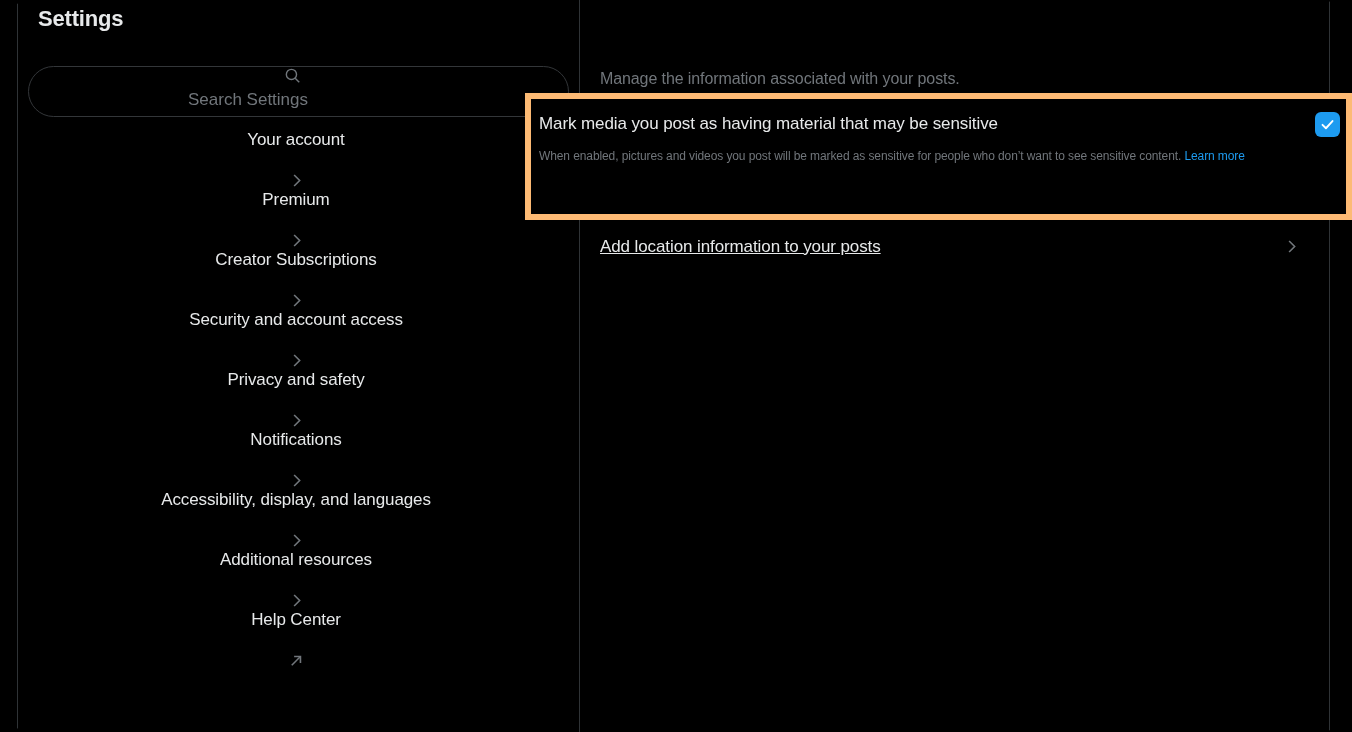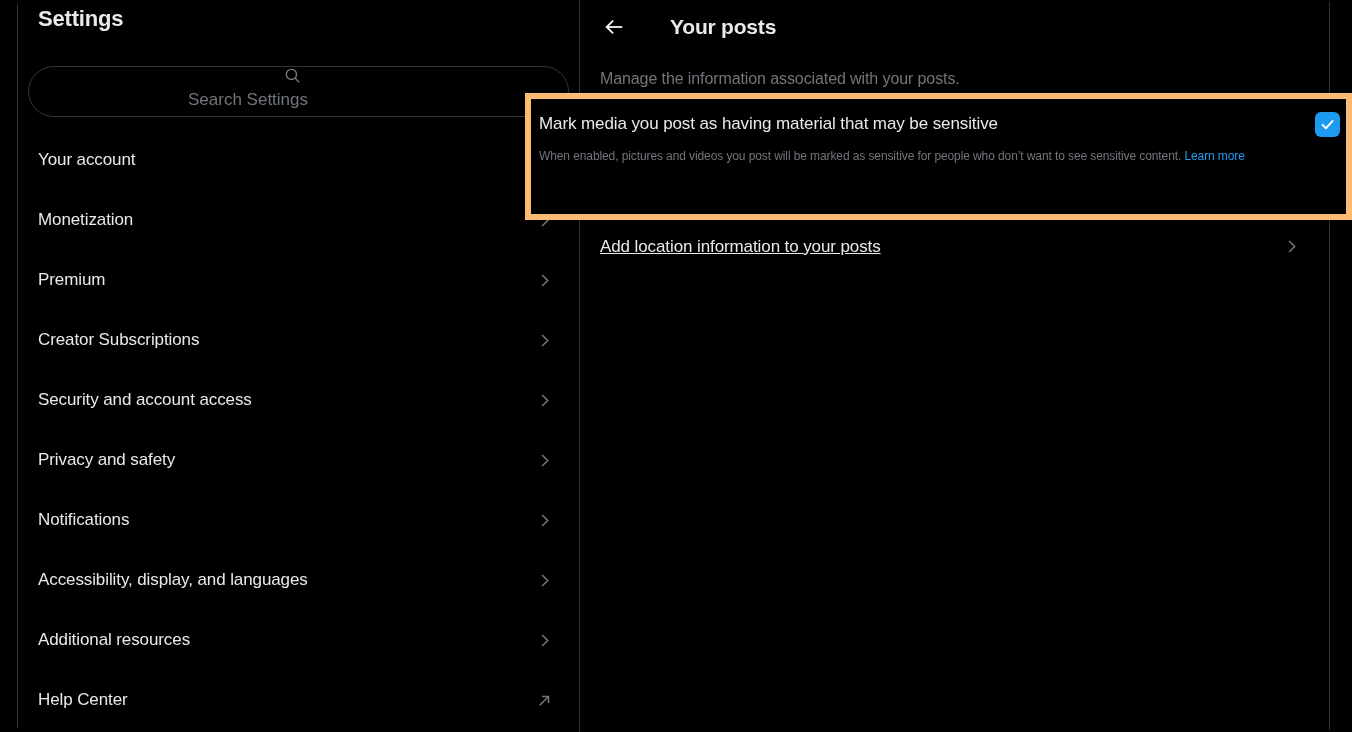--- a/index.html
+++ b/index.html
@@ -14,21 +14,21 @@
 
   
   #sidebar{position:absolute;left:18px;top:0;width:561px;height:732px;z-index:2;}
   #sidebar-title{position:absolute;left:20px;top:6px;font-size:22px;font-weight:700;letter-spacing:-0.2px;color:#e7e9ea;}
   #search-box{position:absolute;left:10px;top:66px;width:541px;height:51px;border:1px solid #333639;border-radius:26px;display:flex;align-items:center;padding:0 16px;background:#000;flex-direction:column;}
   #search-box .sicon{flex:0 0 auto;margin-right:12px;display:flex;align-items:center;}
   #search-input{flex:1;background:transparent;border:none;outline:none;color:#e7e9ea;font-size:17px;font-family:inherit;padding:0;}
   #search-input::placeholder{color:#71767b;opacity:1;}
 
   #nav{position:absolute;left:0;top:130px;width:561px;}
-  .nav-row{height:60px;display:flex;align-items:center;justify-content:space-between;padding:0 25px 0 20px;cursor:pointer;}
+  .nav-row{height:60px;display:flex;align-items:center;justify-content:space-between;padding:0 25px 0 20px;cursor:pointer;flex-direction:column;}
   .nav-row .nav-label{font-size:17px;color:#e7e9ea;letter-spacing:-0.1px;}
   .chev{display:flex;align-items:center;flex:0 0 auto;}
 
   
   #main{position:absolute;left:580px;top:0;width:749px;height:732px;z-index:2;}
   #main-header{position:absolute;left:0;top:0;width:100%;height:53px;display:flex;align-items:center;}
   #back-button{width:36px;height:36px;margin-left:16px;border:none;background:transparent;border-radius:50%;display:flex;align-items:center;justify-content:center;cursor:pointer;padding:0;}
   #main-title{font-size:21px;font-weight:700;letter-spacing:-0.2px;color:#e7e9ea;margin-left:38px;}
   #main-subtitle{position:absolute;left:20px;top:70px;font-size:16px;color:#71767b;letter-spacing:-0.1px;}
   #row-location{position:absolute;left:0;top:220px;width:100%;height:53px;display:flex;align-items:center;justify-content:space-between;padding:0 28px 0 20px;cursor:pointer;text-decoration:underline;}
@@ -59,28 +59,20 @@
             <circle cx="10.5" cy="10.5" r="7.2"></circle>
             <line x1="15.8" y1="15.8" x2="21.5" y2="21.5"></line>
           </svg>
       </span>
       <input id="search-input" type="text" placeholder="Search Settings" style="">
     </div>
 
     <div id="nav">
       <div class="nav-row">
         <span class="nav-label">Your account</span>
-        <span class="chev">
-            <svg width="19" height="19" viewBox="0 0 24 24" fill="none" stroke="#71767b" stroke-width="2">
-              <polyline points="9,5 16,12 9,19"></polyline>
-            </svg>
-          </span>
-      </div>
-      <div class="nav-row">
-        <span class="nav-label">Monetization</span>
         <span class="chev">
             <svg width="19" height="19" viewBox="0 0 24 24" fill="none" stroke="#71767b" stroke-width="2">
               <polyline points="9,5 16,12 9,19"></polyline>
             </svg>
           </span>
       </div>
       <div class="nav-row">
         <span class="nav-label">Premium</span>
         <span class="chev">
             <svg width="19" height="19" viewBox="0 0 24 24" fill="none" stroke="#71767b" stroke-width="2">
@@ -142,31 +134,20 @@
             <svg width="19" height="19" viewBox="0 0 24 24" fill="none" stroke="#71767b" stroke-width="2">
               <line x1="6" y1="18" x2="17" y2="7"></line>
               <polyline points="9,7 17,7 17,15"></polyline>
             </svg>
           </span>
       </div>
     </div>
   </div>
 
   <div id="main">
-    <div id="main-header">
-      <button id="back-button">
-        <span style="display:flex;">
-          <svg width="22" height="22" viewBox="0 0 24 24" fill="none" stroke="#eff3f4" stroke-width="2">
-              <line x1="21" y1="12" x2="4" y2="12"></line>
-              <polyline points="11,5 4,12 11,19"></polyline>
-            </svg>
-        </span>
-      </button>
-      <div id="main-title">Your posts</div>
-    </div>
     <div id="main-subtitle">Manage the information associated with your posts.</div>
 
     <div id="row-location">
       <span class="row-label">Add location information to your posts</span>
       <span class="chev">
           <svg width="19" height="19" viewBox="0 0 24 24" fill="none" stroke="#71767b" stroke-width="2">
             <polyline points="9,5 16,12 9,19"></polyline>
           </svg>
         </span>
     </div>

